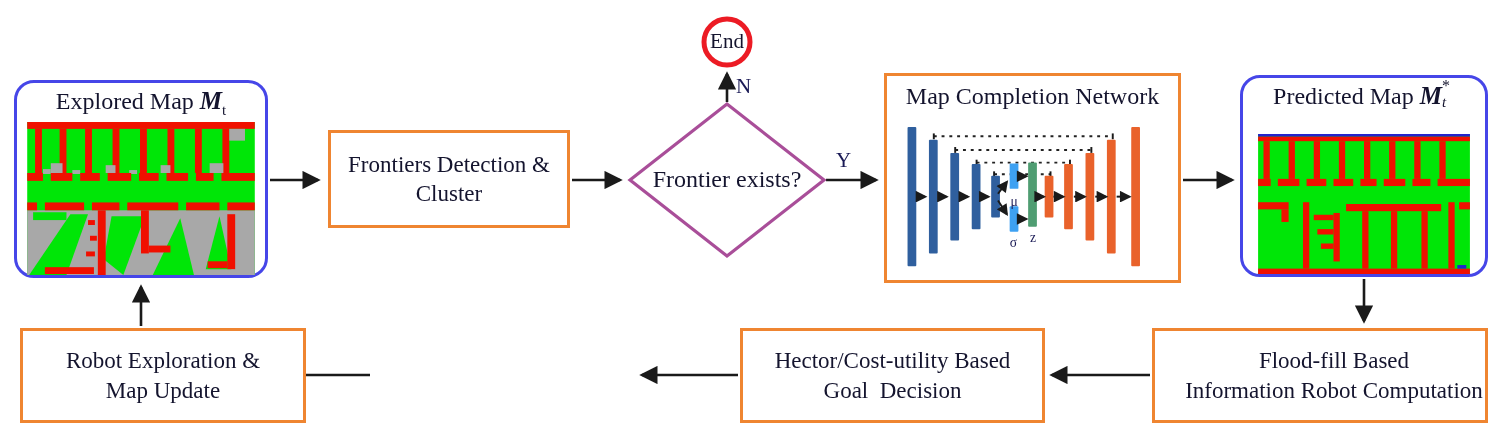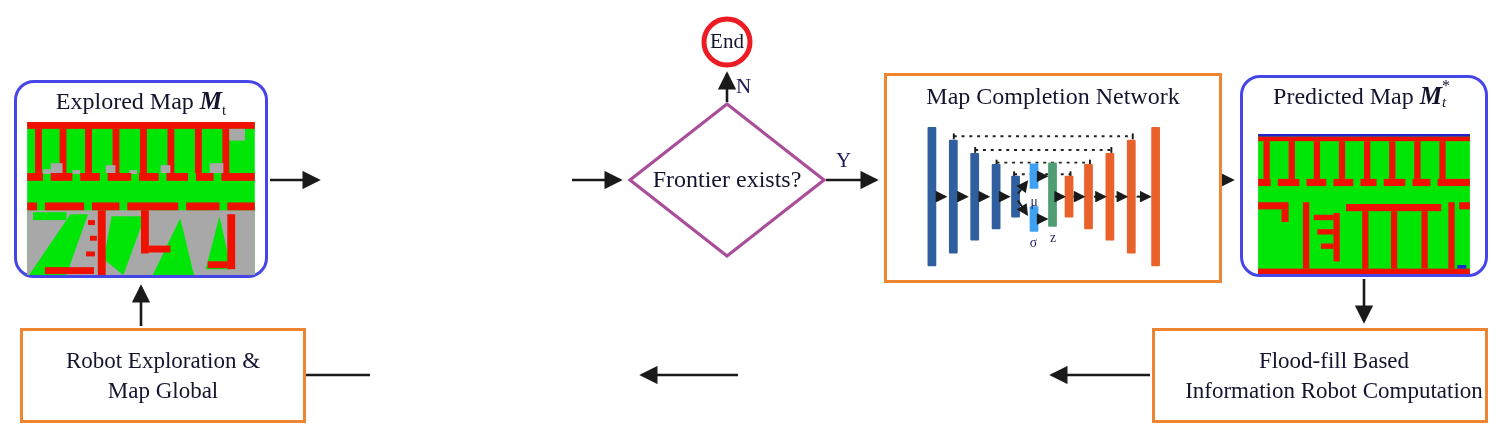--- a/index.html
+++ b/index.html
@@ -118,22 +118,26 @@
       <rect class="mr" x="64" y="116" width="7" height="5"></rect>
       <rect class="mr" x="60" y="132" width="9" height="5"></rect>
       <rect class="mr" x="116" y="90" width="8" height="44"></rect>
       <rect class="mr" x="124" y="126" width="22" height="7"></rect>
       <rect class="mr" x="18" y="148" width="50" height="7"></rect>
       <rect class="mr" x="204" y="94" width="8" height="56"></rect>
       <rect class="mr" x="184" y="142" width="20" height="7"></rect>
     </svg>
   </div>
 
-
-  <div class="pbox" style="left:884px;top:73px;width:338px;height:210px;justify-content:center;">
+  <div class="pbox" style="left:328px;top:130px;width:242px;height:98px;">
+    <div class="box-line">Frontiers Detection &amp;</div>
+    <div class="box-line">Cluster</div>
+  </div>
+
+  <div class="pbox" style="left:884px;top:73px;width:297px;height:210px;justify-content:center;">
     <div class="mcn-title">Map Completion Network</div>
     <svg width="280" height="172" viewBox="0 0 280 172" style="margin-top:1px;">
       <defs>
         <marker id="ah" viewBox="0 0 10 10" refX="8" refY="5" markerWidth="6.5" markerHeight="6" orient="auto">
           <path d="M0,0 L10,5 L0,10 z" fill="#1a1a1a"></path>
         </marker>
       </defs>
       <g>
         <line class="skip" x1="38" y1="24" x2="222" y2="24"></line>
         <line class="skip" x1="60" y1="38" x2="200" y2="38"></line>
@@ -222,20 +226,24 @@
       <rect class="mr" x="0" y="150" width="236" height="6"></rect>
       <rect x="222" y="146" width="10" height="4" style="fill:var(--map-topline-blue,#2323cc)"></rect>
     </svg>
   </div>
 
   <div class="pbox" style="left:1152px;top:328px;width:336px;height:95px;padding-left:28px;">
     <div class="box-line">Flood-fill Based</div>
     <div class="box-line">Information Robot Computation</div>
   </div>
 
+  <div class="pbox" style="left:740px;top:328px;width:305px;height:95px;">
+    <div class="box-line">Hector/Cost-utility Based</div>
+    <div class="box-line">Goal  Decision</div>
+  </div>
 
 
   <div class="pbox" style="left:20px;top:328px;width:286px;height:95px;">
     <div class="box-line">Robot Exploration &amp;</div>
-    <div class="box-line">Map Global</div>
+    <div class="box-line">Map Update</div>
   </div>
 
 </div>
 
 </body></html>

